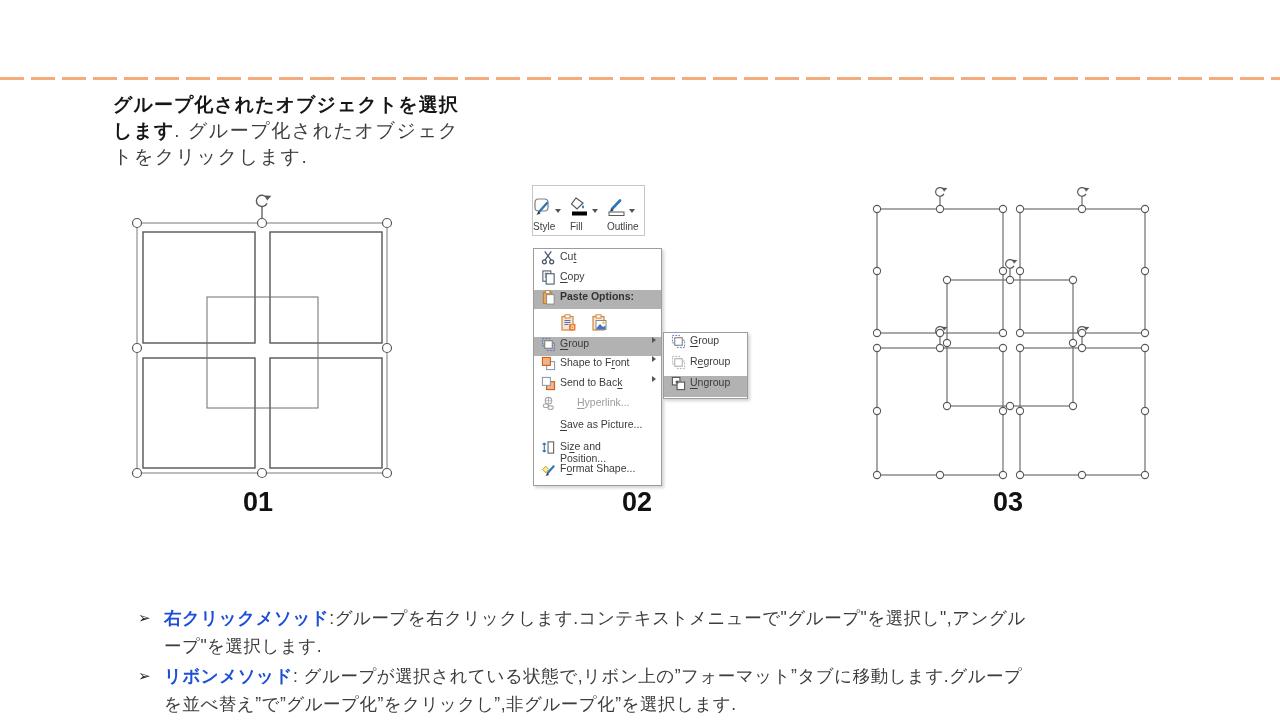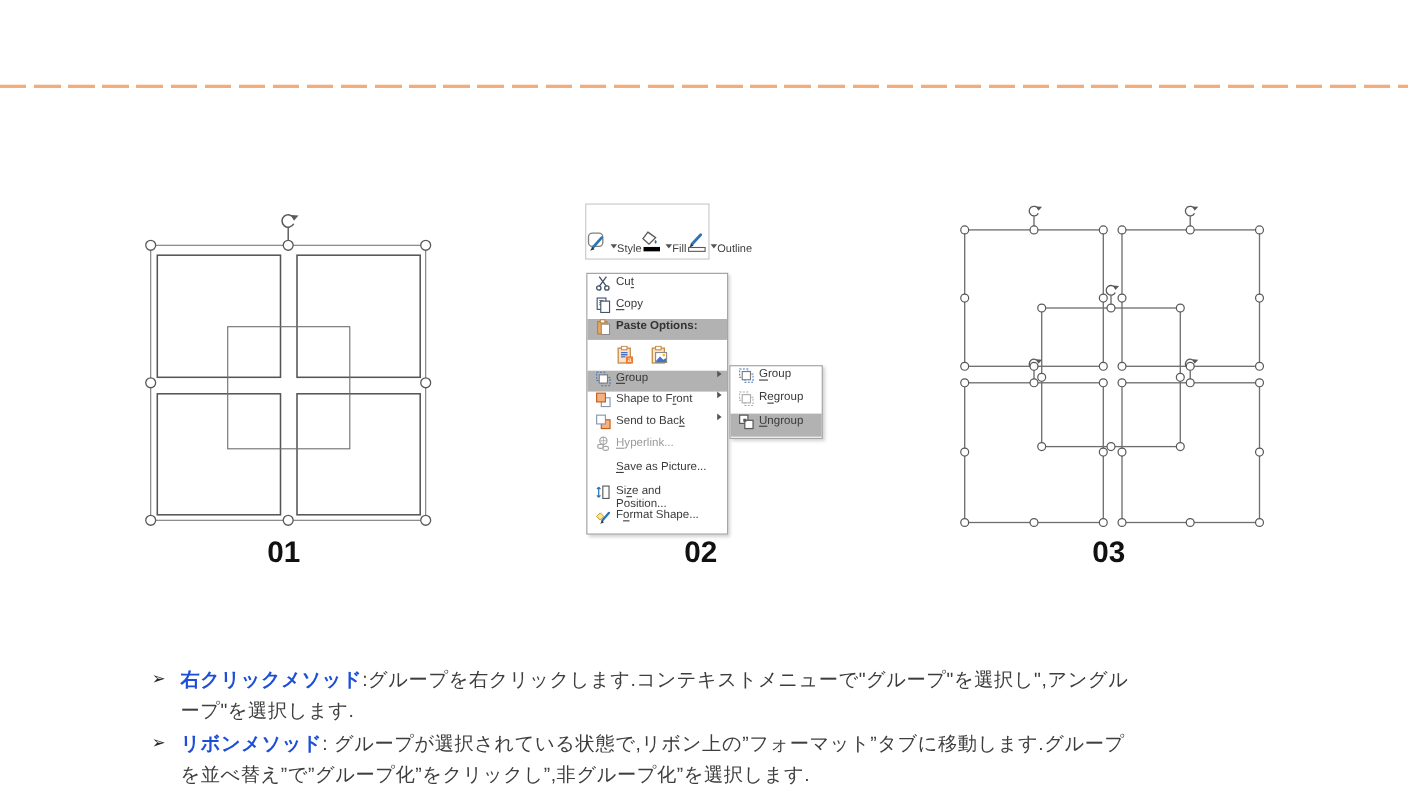--- a/index.html
+++ b/index.html
@@ -18,37 +18,37 @@
            line-height:26px; color:#3d3d3d; letter-spacing:1.5px; word-break:break-all; }
   .intro b { color:#161616; letter-spacing:1px; }
 
   
   .fig-label { position:absolute; width:64px; text-align:center; font-size:27px;
                font-weight:bold; color:#111; }
 
   
   .mini-toolbar { position:absolute; left:532px; top:185px; width:113px; height:51px;
                   background:#fff; border:1px solid #c6c6c6; display:flex; }
-  .tb-btn { flex:1; display:flex; flex-direction:row; align-items:flex-end; justify-content:flex-end;
+  .tb-btn { flex:1; display:flex; flex-direction:column; align-items:flex-start; justify-content:flex-end;
             padding:3px 0 3px; cursor:default; }
   .tb-ico { display:flex; align-items:center; gap:2px; height:24px; }
   .tb-lbl { font-size:10px; color:#404040; margin-top:2px; }
   .caret-down { width:0; height:0; border-left:3px solid transparent; border-right:3px solid transparent;
                 border-top:4px solid #555; margin-top:8px; }
 
   
   .menu { position:absolute; left:533px; top:248px; width:129px; background:#fff;
           border:1px solid #9d9d9d; box-shadow:2px 2px 3px rgba(0,0,0,.18);
           font-size:10.5px; color:#3b3b3b; padding:1px 0; }
   .mrow { position:relative; display:flex; align-items:flex-start; height:20px; padding:0 14px 0 2px; }
   .mrow .ic { width:24px; display:flex; justify-content:center; flex:none; }
   .mrow.hl { background:#B2B2B2; }
   .mrow.h18 { height:19px; }
   .mrow.h22 { height:22px; }
-  .mrow.disabled { color:#9b9b9b; }
+  .mrow.disabled { color:#9b9b9b;gap:17px; }
   .u { text-decoration:underline; text-underline-offset:1.5px; }
   .caret-right { position:absolute; right:5px; width:0; height:0; border-top:3.5px solid transparent;
                  border-bottom:3.5px solid transparent; border-left:4px solid #555; }
   .paste-btn-row { display:flex; align-items:center; height:28px; padding-left:24px; gap:9px; }
   .pbtn { width:22px; height:22px; display:flex; align-items:center; justify-content:center; }
   .spacer2 { height:2px; }
 
   
   .submenu { position:absolute; left:663px; top:332px; width:85px; background:#fff;
              border:1px solid #9d9d9d; box-shadow:2px 2px 3px rgba(0,0,0,.18);
@@ -67,20 +67,21 @@
 
   .figure-svg { position:absolute; }
 </style>
 </head>
 <body>
 
 <div class="page">
 
   <div class="title-dashes"></div>
 
+  <div class="intro"><b>グループ化されたオブジェクトを選択します</b><span>. グループ化されたオブジェクトをクリックします.</span></div>
 
   <svg class="figure-svg" style="left:127px; top:183px;" width="270" height="300" viewBox="0 0 270 300">
     <defs>
       <g id="handle">
         <circle cx="0" cy="0" r="4.5" fill="#fff" stroke="#595959" stroke-width="1.2"></circle>
       </g>
       <g id="handle-s">
         <circle cx="0" cy="0" r="3.6" fill="#fff" stroke="#595959" stroke-width="1.1"></circle>
       </g>
       <g id="rot">

